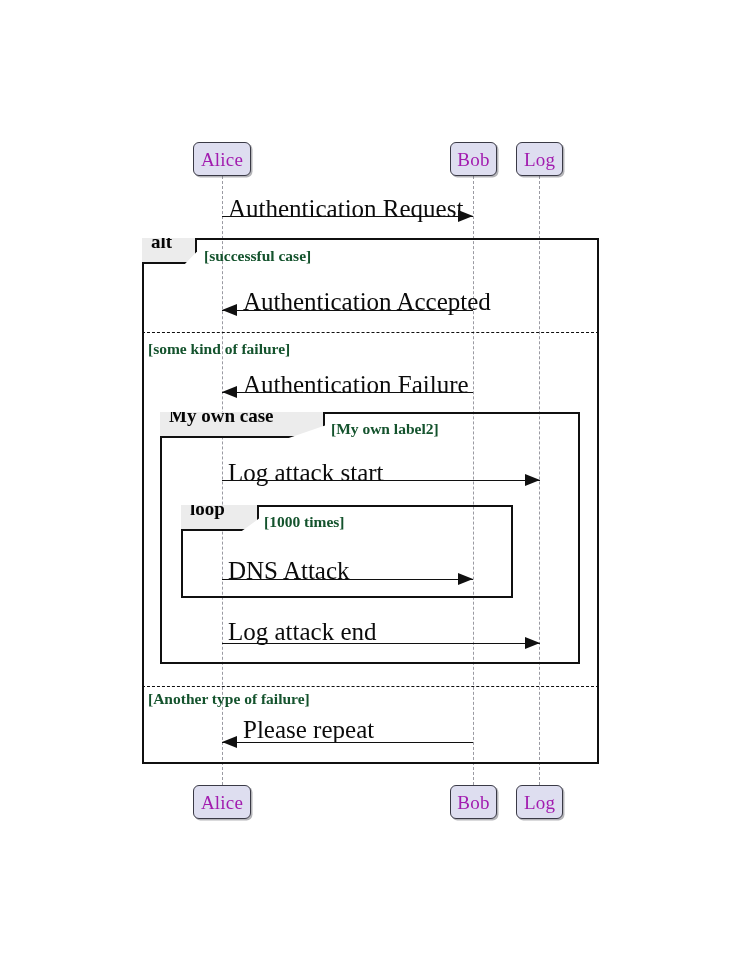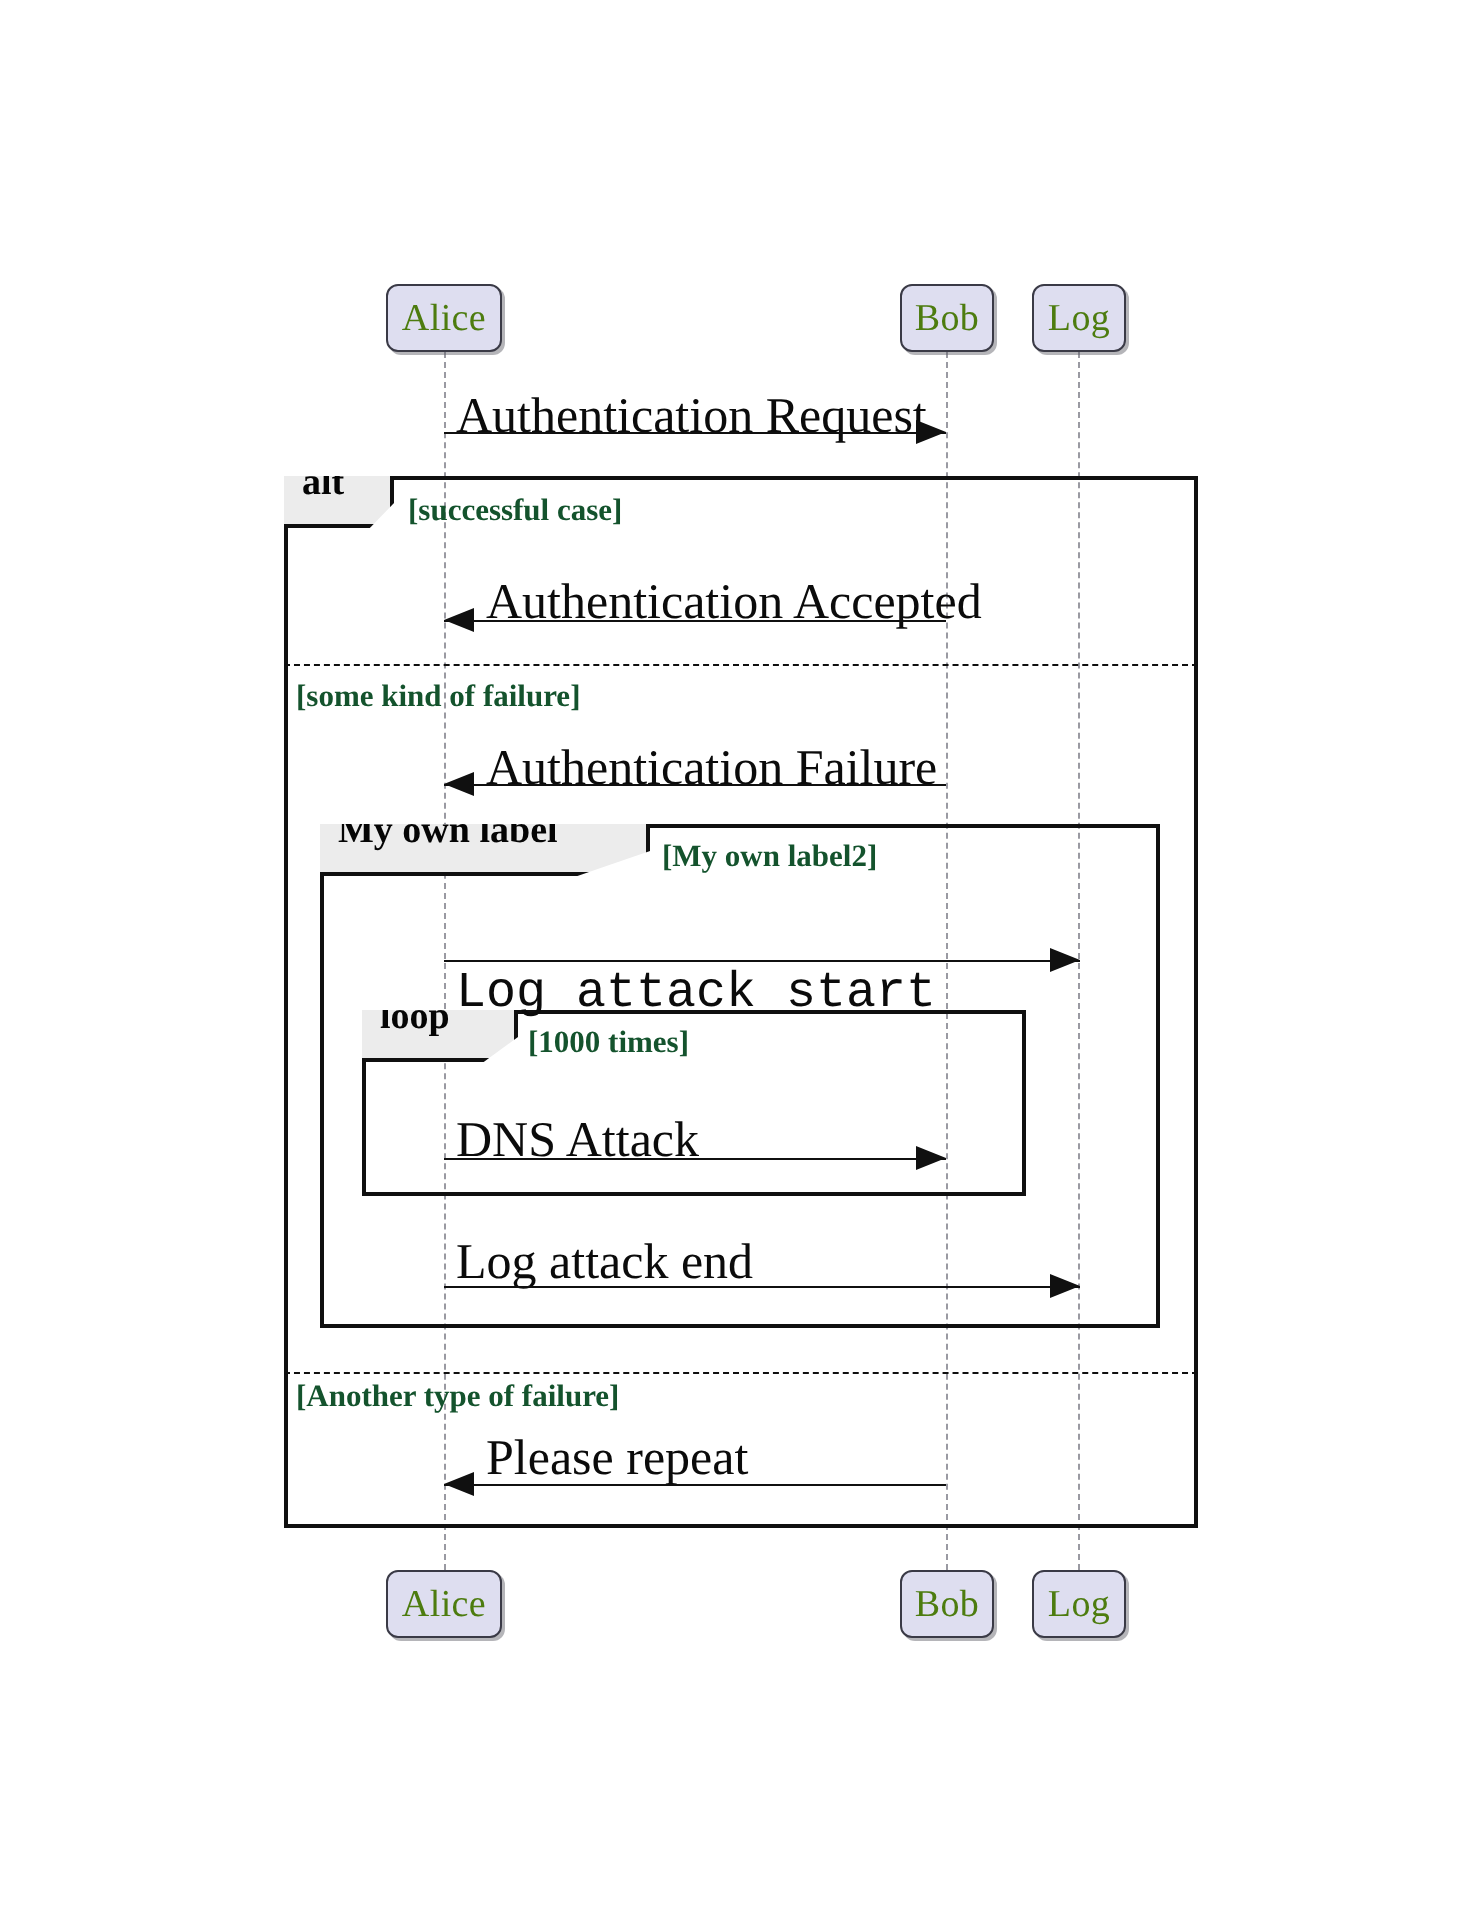--- a/index.html
+++ b/index.html
@@ -21,21 +21,21 @@
     position: absolute;
     box-sizing: border-box;
     background: #dedef0;
     border: 1.6px solid #3a3a46;
     border-radius: 6px;
     box-shadow: 1.5px 1.5px 0 rgba(90,90,100,0.45);
     display: flex;
     align-items: center;
     justify-content: center;
     font-size: 19px;
-    color: #4d7c0f;
+    color: #a21caf;
     line-height: 1;
     letter-spacing: .2px;
   }
 
   
   .lifeline {
     position: absolute;
     width: 0;
     border-left: 1.5px dashed #9a9aa2;
   }
@@ -138,21 +138,21 @@
   <div class="frame-guard" style="left:204px; top:248px;">[successful case]</div>
 
   <div class="divider" style="left:142px; top:332px; width:457px;"></div>
   <div class="frame-guard" style="left:148px; top:341px;">[some kind of failure]</div>
 
   <div class="divider" style="left:142px; top:686px; width:457px;"></div>
   <div class="frame-guard" style="left:148px; top:691px;">[Another type of failure]</div>
 
   <div class="frame inner" style="left:160px; top:412px; width:420px; height:252px;"></div>
   <div class="frame-tab" style="left:160px; top:412px; width:165px; height:26px;">
-    <span>My own label</span>
+    <span>My own case</span>
   </div>
   <div class="frame-guard" style="left:331px; top:421px;">[My own label2]</div>
 
   <div class="frame inner" style="left:181px; top:505px; width:332px; height:93px;"></div>
   <div class="frame-tab" style="left:181px; top:505px; width:78px; height:26px;">
     <span>loop</span>
   </div>
   <div class="frame-guard" style="left:264px; top:514px;">[1000 times]</div>
 
   <div class="msg-label" style="left:228px; top:196px;">Authentication Request</div>
@@ -160,21 +160,21 @@
   <div class="msg-head right" style="left:458px; top:209.5px;"></div>
 
   <div class="msg-label" style="left:243px; top:289px;">Authentication Accepted</div>
   <div class="msg-line" style="left:222px; top:310px; width:251px;"></div>
   <div class="msg-head left" style="left:222px; top:303.5px;"></div>
 
   <div class="msg-label" style="left:243px; top:372px;">Authentication Failure</div>
   <div class="msg-line" style="left:222px; top:392px; width:251px;"></div>
   <div class="msg-head left" style="left:222px; top:385.5px;"></div>
 
-  <div class="msg-label" style="left:228px; top:484px;font-family:Liberation Mono, monospace;">Log attack start</div>
+  <div class="msg-label" style="left:228px; top:460px;">Log attack start</div>
   <div class="msg-line" style="left:222px; top:480px; width:318px;"></div>
   <div class="msg-head right" style="left:525px; top:473.5px;"></div>
 
   <div class="msg-label" style="left:228px; top:558px;">DNS Attack</div>
   <div class="msg-line" style="left:222px; top:579px; width:251px;"></div>
   <div class="msg-head right" style="left:458px; top:572.5px;"></div>
 
   <div class="msg-label" style="left:228px; top:619px;">Log attack end</div>
   <div class="msg-line" style="left:222px; top:643px; width:318px;"></div>
   <div class="msg-head right" style="left:525px; top:636.5px;"></div>

